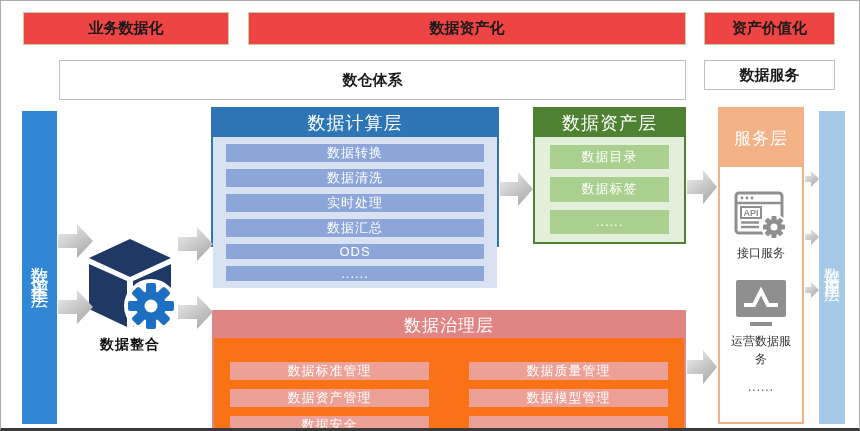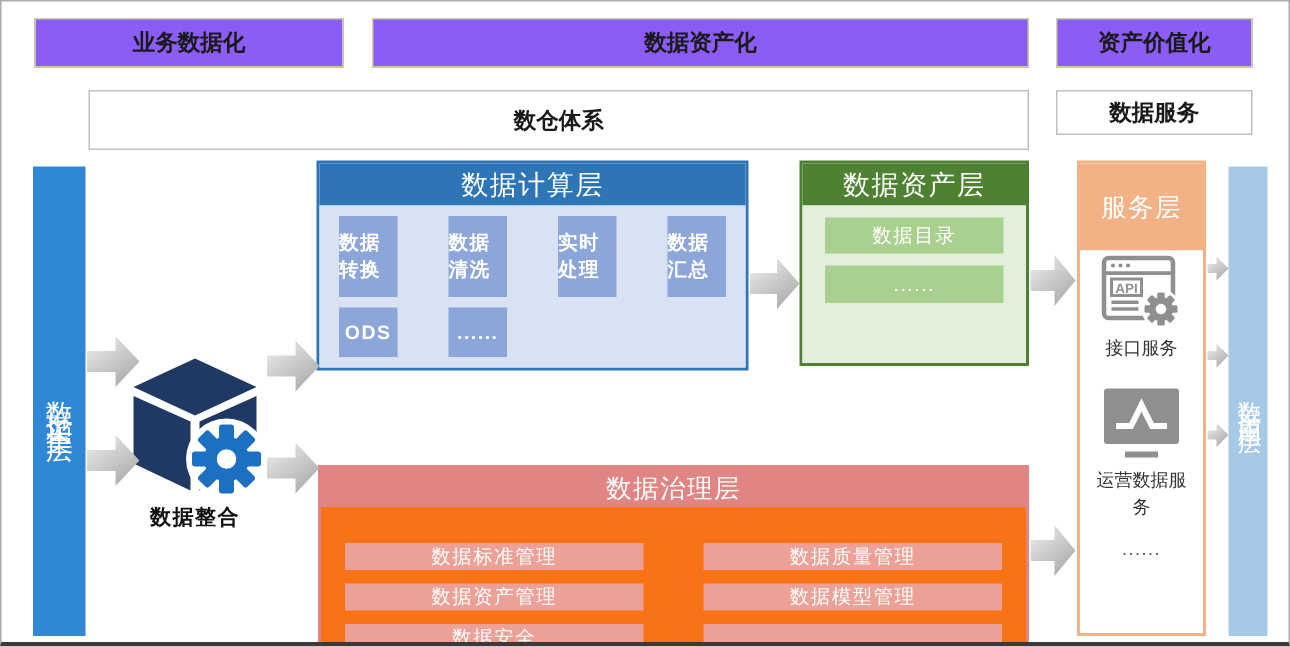--- a/index.html
+++ b/index.html
@@ -5,21 +5,21 @@
   html,body{margin:0;padding:0;background:#fff;}
   body{font-family:"Liberation Sans","DejaVu Sans",sans-serif;}
   .canvas{
     position:relative;width:860px;height:431px;background:#fff;
     border:1px solid #ACACAC;border-bottom:3px solid #3A3A3A;
     box-sizing:border-box;overflow:hidden;
   }
   .abs{position:absolute;box-sizing:border-box;}
   
   .phase-box{
-    background:#8b5cf6;border:1px solid #C5CFA1;
+    background:#ef4444;border:1px solid #C5CFA1;
     display:flex;align-items:center;justify-content:center;
     font-size:15px;font-weight:600;color:#1A1A1A;
   }
   .sys-box{
     background:#FFFFFF;border:1px solid #BFBFBF;
     display:flex;align-items:center;justify-content:center;
     font-size:15px;font-weight:600;color:#1A1A1A;
   }
   
   .vbar{
@@ -41,22 +41,22 @@
   }
   .panel-body{flex:1 1 auto;}
   .cell{
     display:flex;align-items:center;justify-content:center;
     color:#fff;font-size:13px;letter-spacing:1px;
   }
   
   .p-compute{border-color:#2E75B6;}
   .p-compute .panel-header{background:#2E75B6;height:28px;}
   .p-compute .panel-body{
-    background:#D8E2F2;display:grid;grid-template-columns:1fr 1fr 1fr 1fr;
-    gap:7px 34px;padding:7px 13px;font-weight:bold;
+    background:#D8E2F2;display:grid;grid-template-columns:1fr;
+    gap:7px 34px;padding:7px 13px;
   }
   .p-compute .cell{background:#8CA6D9;}
   
   .p-asset{border-color:#4E8232;}
   .p-asset .panel-header{background:#4E8232;height:28px;}
   .p-asset .panel-body{
     background:#E3EFDA;display:grid;grid-template-rows:1fr 1fr 1fr;
     gap:8px;padding:8px 15px;
   }
   .p-asset .cell{background:#A9D08E;}
@@ -66,21 +66,21 @@
   .p-gov .panel-body{
     background:#f97316;display:grid;grid-template-columns:1fr 1fr;
     gap:9px 40px;padding:24px 16px;
   }
   .p-gov .cell{background:#ECA096;}
   
   .p-service{border-color:#F2B285;}
   .p-service .panel-header{background:#F2B285;height:58px;font-size:17px;}
   .p-service .panel-body{
     background:#fff;display:flex;flex-direction:column;align-items:center;
-    padding-top:2px;
+    padding-top:23px;
   }
   .svc-label{
     font-size:12px;color:#333;text-align:center;width:64px;
     line-height:1.45;margin-top:5px;
   }
   .svc-more{font-size:12px;color:#555;margin-top:12px;letter-spacing:1px;}
   .cube-wrap{display:flex;flex-direction:column;align-items:center;}
   .cube-label{font-size:14px;font-weight:700;color:#111;margin-top:4px;letter-spacing:1px;}
   svg{display:block;}
 </style>
@@ -137,20 +137,21 @@
       <div class="cell">数据汇总</div>
       <div class="cell">ODS</div>
       <div class="cell">......</div>
     </div>
   </div>
 
   <div class="abs panel p-asset" style="left:532px;top:106px;width:153px;height:137px;justify-content:center;">
     <div class="panel-header">数据资产层</div>
     <div class="panel-body">
       <div class="cell">数据目录</div>
+      <div class="cell">数据标签</div>
       <div class="cell">......</div>
     </div>
   </div>
 
   <div class="abs panel p-service" style="left:717px;top:106px;width:86px;height:317px;">
     <div class="panel-header">服务层</div>
     <div class="panel-body">
       <svg width="56" height="50" viewBox="0 0 56 50">
         <rect x="3" y="3" width="46" height="40" rx="3" fill="none" stroke="#8F8F8F" stroke-width="3"></rect>
         <line x1="3" y1="13" x2="49" y2="13" stroke="#8F8F8F" stroke-width="2.5"></line>

